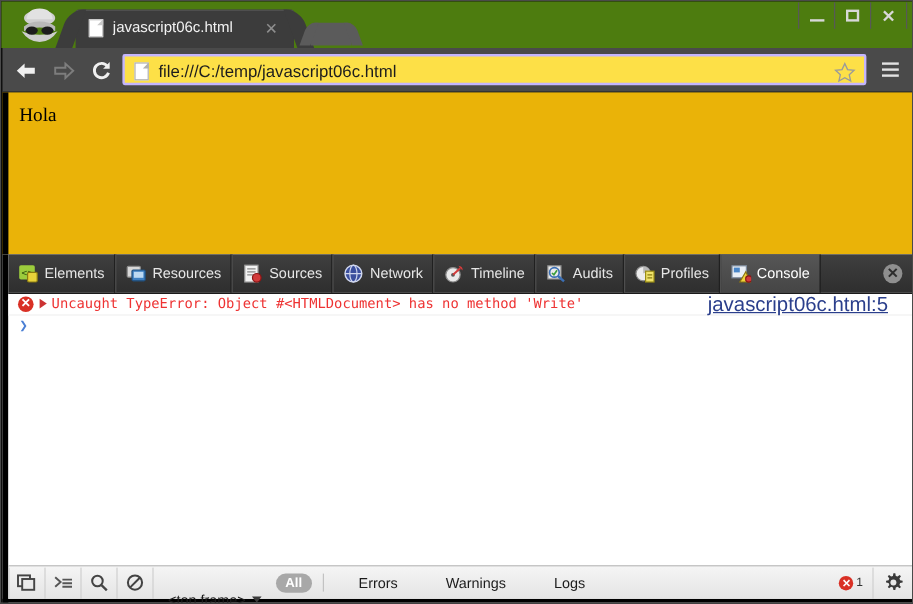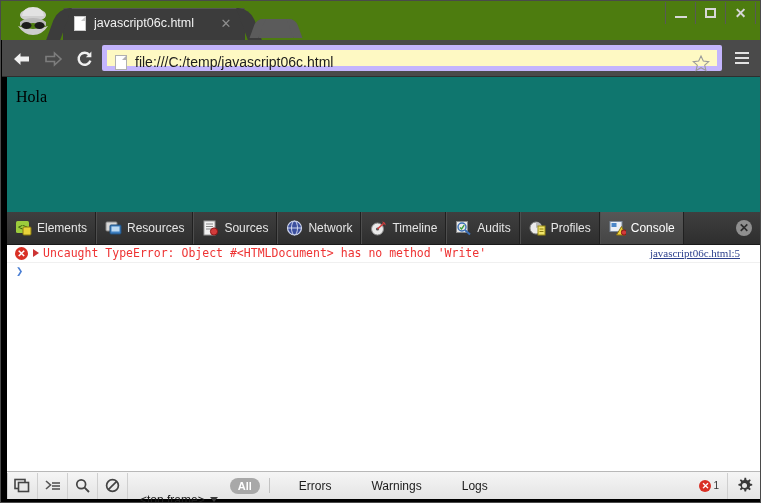--- a/index.html
+++ b/index.html
@@ -80,21 +80,21 @@
     border-bottom:1px solid #2f2f2f;
     box-sizing:border-box;
   }
   .navbtn{position:absolute;top:6px;width:26px;height:25px;
     display:flex;align-items:center;justify-content:center;}
   .nav-back{left:6px;}
   .nav-fwd{left:38px;}
   .nav-reload{left:69px;}
   .omnibox{
     position:absolute;left:100px;top:5px;width:620px;height:26px;
-    background:#fef9c3;border:5px solid #c4b5fd;border-radius:2px;
+    background:#fde047;border:2px solid #c4b5fd;border-radius:2px;
     box-sizing:border-box;
   }
   .omni-favicon{
     position:absolute;left:8px;top:5px;width:12px;height:15px;
     background:#fff;border:1px solid #b0b0b0;box-sizing:border-box;
   }
   .omni-favicon:after{content:"";position:absolute;right:-1px;top:-1px;
     border-width:0 0 5px 5px;border-style:solid;
     border-color:transparent transparent #b0b0b0 transparent;}
   .omni-url{
@@ -105,21 +105,21 @@
   }
   .omni-star{position:absolute;right:6px;top:4px;width:20px;height:18px;}
   .menubtn{position:absolute;left:727px;top:5px;width:26px;height:26px;
     display:flex;flex-direction:column;align-items:center;
     justify-content:center;gap:3px;}
   .menubtn i{display:block;width:14px;height:2px;background:#e2e2e2;}
 
   
   .viewport{
     position:absolute;left:1px;top:76px;width:759px;height:135px;
-    background:#0f766e;box-sizing:border-box;
+    background:#eab308;box-sizing:border-box;
     border-left:5px solid #000;
   }
   .page-text{
     position:absolute;left:9px;top:11px;
     font-family:"Liberation Serif",serif;font-size:16px;color:#000;
   }
 
   
   .devtools{
     position:absolute;left:1px;top:211px;width:759px;height:291px;
@@ -167,22 +167,22 @@
     border-style:solid;border-width:4.5px 0 4.5px 6px;
     border-color:transparent transparent transparent #c33;
   }
   .msg-text{
     position:absolute;left:36px;top:1px;
     font-family:"DejaVu Sans Mono","Liberation Mono",monospace;
     font-size:11.5px;line-height:15px;color:#e33;white-space:nowrap;
   }
   .msg-src{
     position:absolute;right:21px;top:1px;
-    font-family:Liberation Serif, serif;
-    font-size:11px;line-height:15px;color:#2b3f8c;
+    font-family:Liberation Sans, sans-serif;
+    font-size:17px;line-height:15px;color:#2b3f8c;
     text-decoration:underline;white-space:nowrap;
   }
   .prompt{position:relative;height:18px;}
   .prompt-chev{
     position:absolute;left:9px;top:1px;color:#4a7fd4;
     font-family:"DejaVu Sans Mono","Liberation Mono",monospace;
     font-size:12px;line-height:15px;font-weight:bold;
   }
 
   

